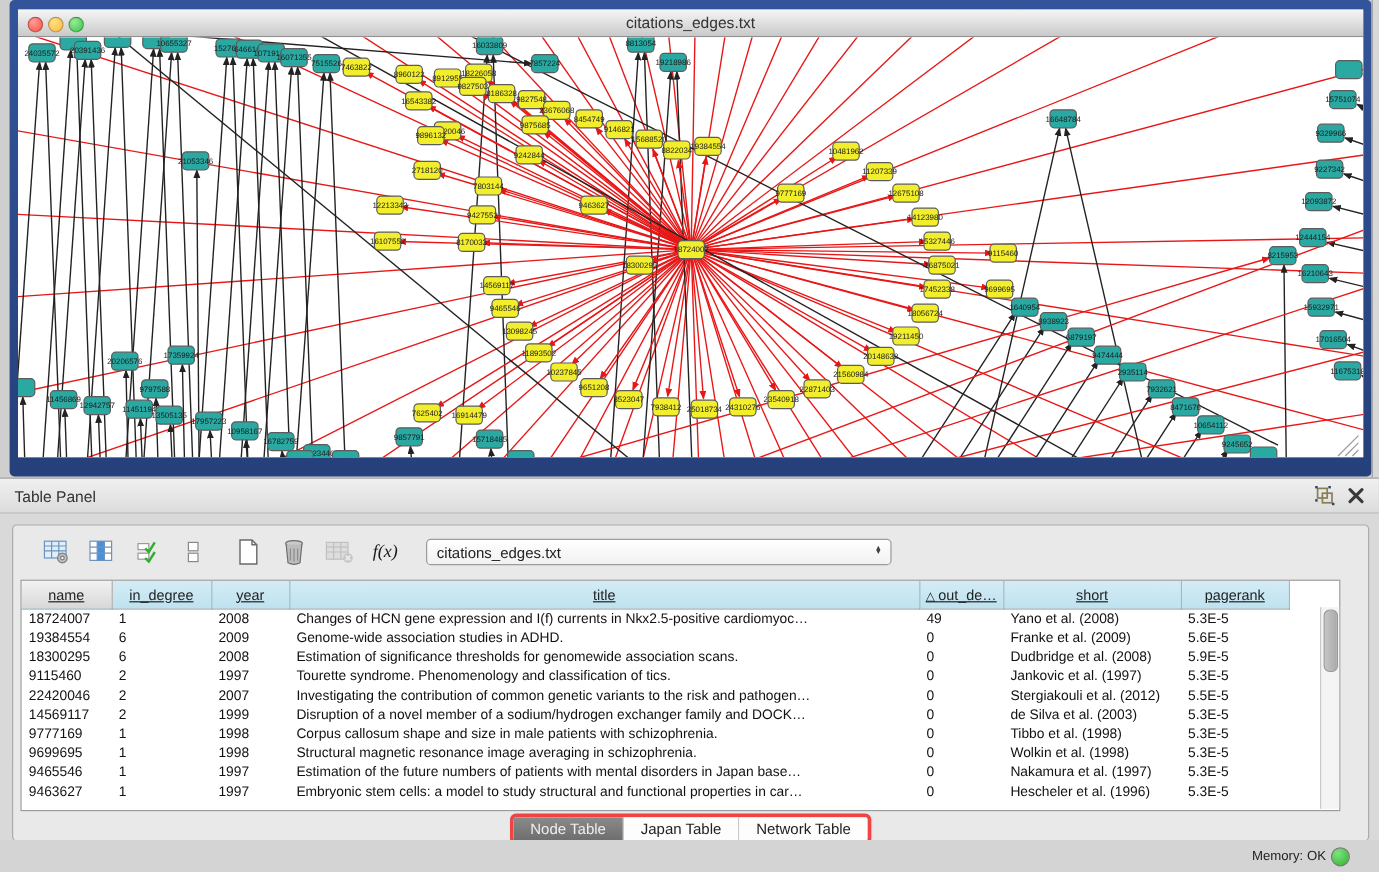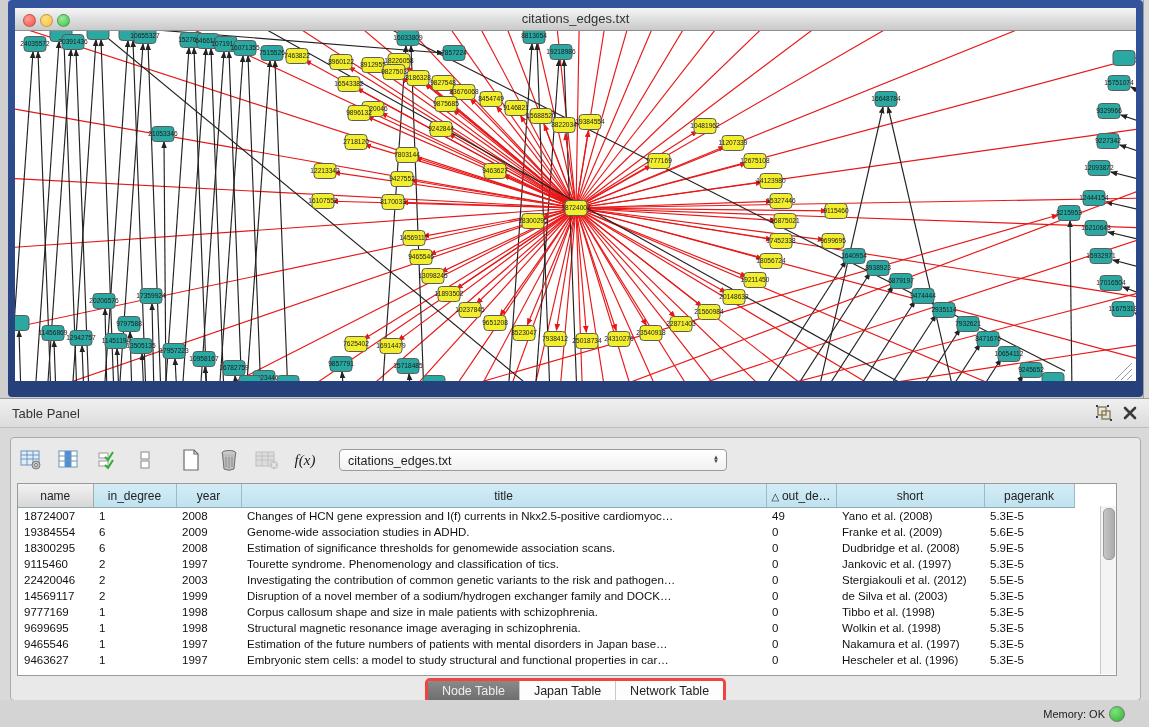--- a/index.html
+++ b/index.html
@@ -14,27 +14,27 @@
   .tl.y{left:25px;background:radial-gradient(circle at 35% 30%,#ffe084,#fdbc40);}
   .tl.g{left:42px;background:radial-gradient(circle at 35% 30%,#9ee89a,#35c649);}
   .canvas{position:absolute;left:0;top:23px;width:1121px;height:350px;background:#fff;overflow:hidden;}
   .right-gutter{position:absolute;left:1143px;top:0;width:6px;height:398px;background:#d8d8d8;border-left:1px solid #9a9a9a;}
   
   .tp{position:absolute;left:0;top:398px;width:1149px;height:329px;background:#d9d9d9;border-top:1px solid #9a9a9a;}
   .tp-titlebar{height:28px;background:linear-gradient(#f0f0f0,#dcdcdc);border-bottom:1px solid #bdbdbd;position:relative;}
   .tp-title{position:absolute;left:12px;top:7px;font-size:13px;color:#333;}
   .tp-btn{position:absolute;top:5px;width:18px;height:18px;cursor:default;}
   .tp-card{position:absolute;left:10px;top:38px;width:1129px;height:262px;background:#e9e9e9;border:1px solid #ababab;border-radius:4px;}
-  .toolbar{position:absolute;left:8px;top:5px;height:34px;display:flex;align-items:center;gap:14px;}
+  .toolbar{position:absolute;left:24px;top:5px;height:34px;display:flex;align-items:center;gap:14px;}
   .ticon{width:24px;height:24px;display:flex;align-items:center;justify-content:center;}
   .dropdown{width:388px;height:22px;background:linear-gradient(#ffffff,#f1f1f1);border:1px solid #9c9c9c;border-radius:4px;position:relative;font-size:12.5px;color:#222;line-height:22px;padding-left:8px;box-sizing:border-box;margin-left:8px;}
   .dd-step{position:absolute;right:4px;top:2px;width:12px;height:17px;font-size:6px;color:#444;line-height:4px;text-align:center;padding-top:3px;box-sizing:border-box;}
   .tbl-wrap{position:absolute;left:6px;top:45px;width:1098px;height:191px;background:#fff;border:1px solid #9a9a9a;}
   table.grid{border-collapse:collapse;table-layout:fixed;width:1056px;font-size:11.5px;color:#111;}
-  table.grid th{height:21px;background:linear-gradient(#d3ecf6,#bfe2ef);border-right:1px solid #9cb9c6;border-bottom:1px solid #8fa9b5;font-weight:normal;font-size:12px;color:#222;text-align:center;overflow:hidden;white-space:nowrap;}
+  table.grid th{height:21px;background:linear-gradient(#d3ecf6,#bfe2ef);border-right:1px solid #9cb9c6;border-bottom:1px solid #8fa9b5;font-weight:normal;font-size:12px;color:#222;text-align:center;overflow:hidden;white-space:nowrap;text-decoration:underline;}
   table.grid th.namecol{background:linear-gradient(#f2f2f2,#d7d7d7);border-right:1px solid #a9a9a9;}
   table.grid td{height:16px;padding:0 0 0 6px;overflow:hidden;white-space:nowrap;text-overflow:ellipsis;}
   .vscroll{position:absolute;right:0px;top:22px;width:15px;height:168px;background:#f4f4f4;border-left:1px solid #c9c9c9;}
   .vthumb{position:absolute;left:2px;top:2px;width:10px;height:50px;background:linear-gradient(90deg,#c6c6c6,#ababab);border:1px solid #9a9a9a;border-radius:5px;}
   .tabs{position:absolute;left:0;right:0;top:240px;display:flex;justify-content:center;}
   .seg{display:flex;border:3px solid #ef4444;border-radius:5px;overflow:hidden;box-shadow:0 1px 1px rgba(0,0,0,.15);}
   .seg button{font-family:"Liberation Sans",sans-serif;font-size:12.5px;padding:3px 14px;border:none;background:#fdfdfd;color:#222;border-right:1px solid #c9c9c9;}
   .seg button:last-child{border-right:none;}
   .seg button.sel{background:linear-gradient(#8a8a8a,#6d6d6d);color:#efefef;}
   .statusbar{position:absolute;left:0;top:301px;width:1149px;height:28px;background:#d4d4d4;}
@@ -814,21 +814,21 @@
               <td>2</td>
               <td>1997</td>
               <td>Tourette syndrome. Phenomenology and classification of tics.</td>
               <td>0</td>
               <td>Jankovic et al. (1997)</td>
               <td>5.3E-5</td>
             </tr>
             <tr>
               <td>22420046</td>
               <td>2</td>
-              <td>2003</td>
+              <td>2007</td>
               <td>Investigating the contribution of common genetic variants to the risk and pathogen…</td>
               <td>0</td>
               <td>Stergiakouli et al. (2012)</td>
               <td>5.5E-5</td>
             </tr>
             <tr>
               <td>14569117</td>
               <td>2</td>
               <td>1999</td>
               <td>Disruption of a novel member of a sodium/hydrogen exchanger family and DOCK…</td>

